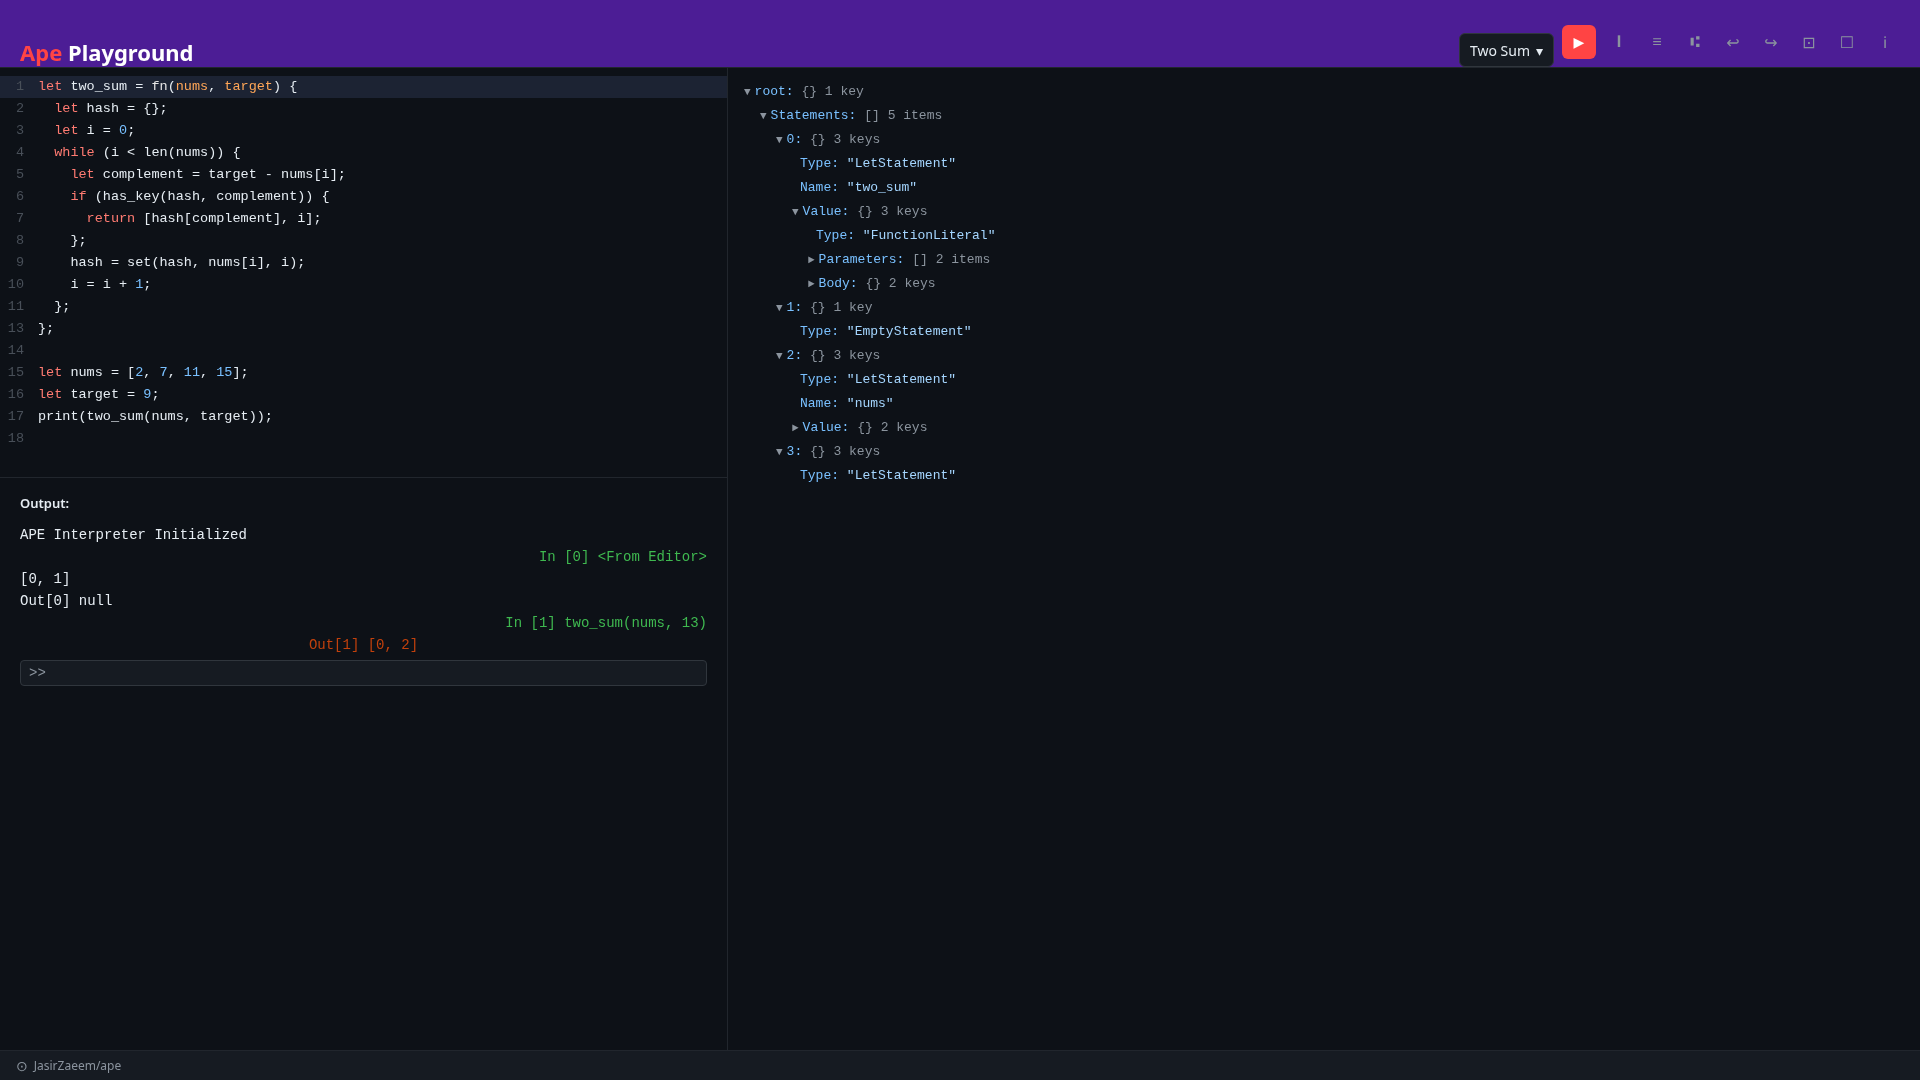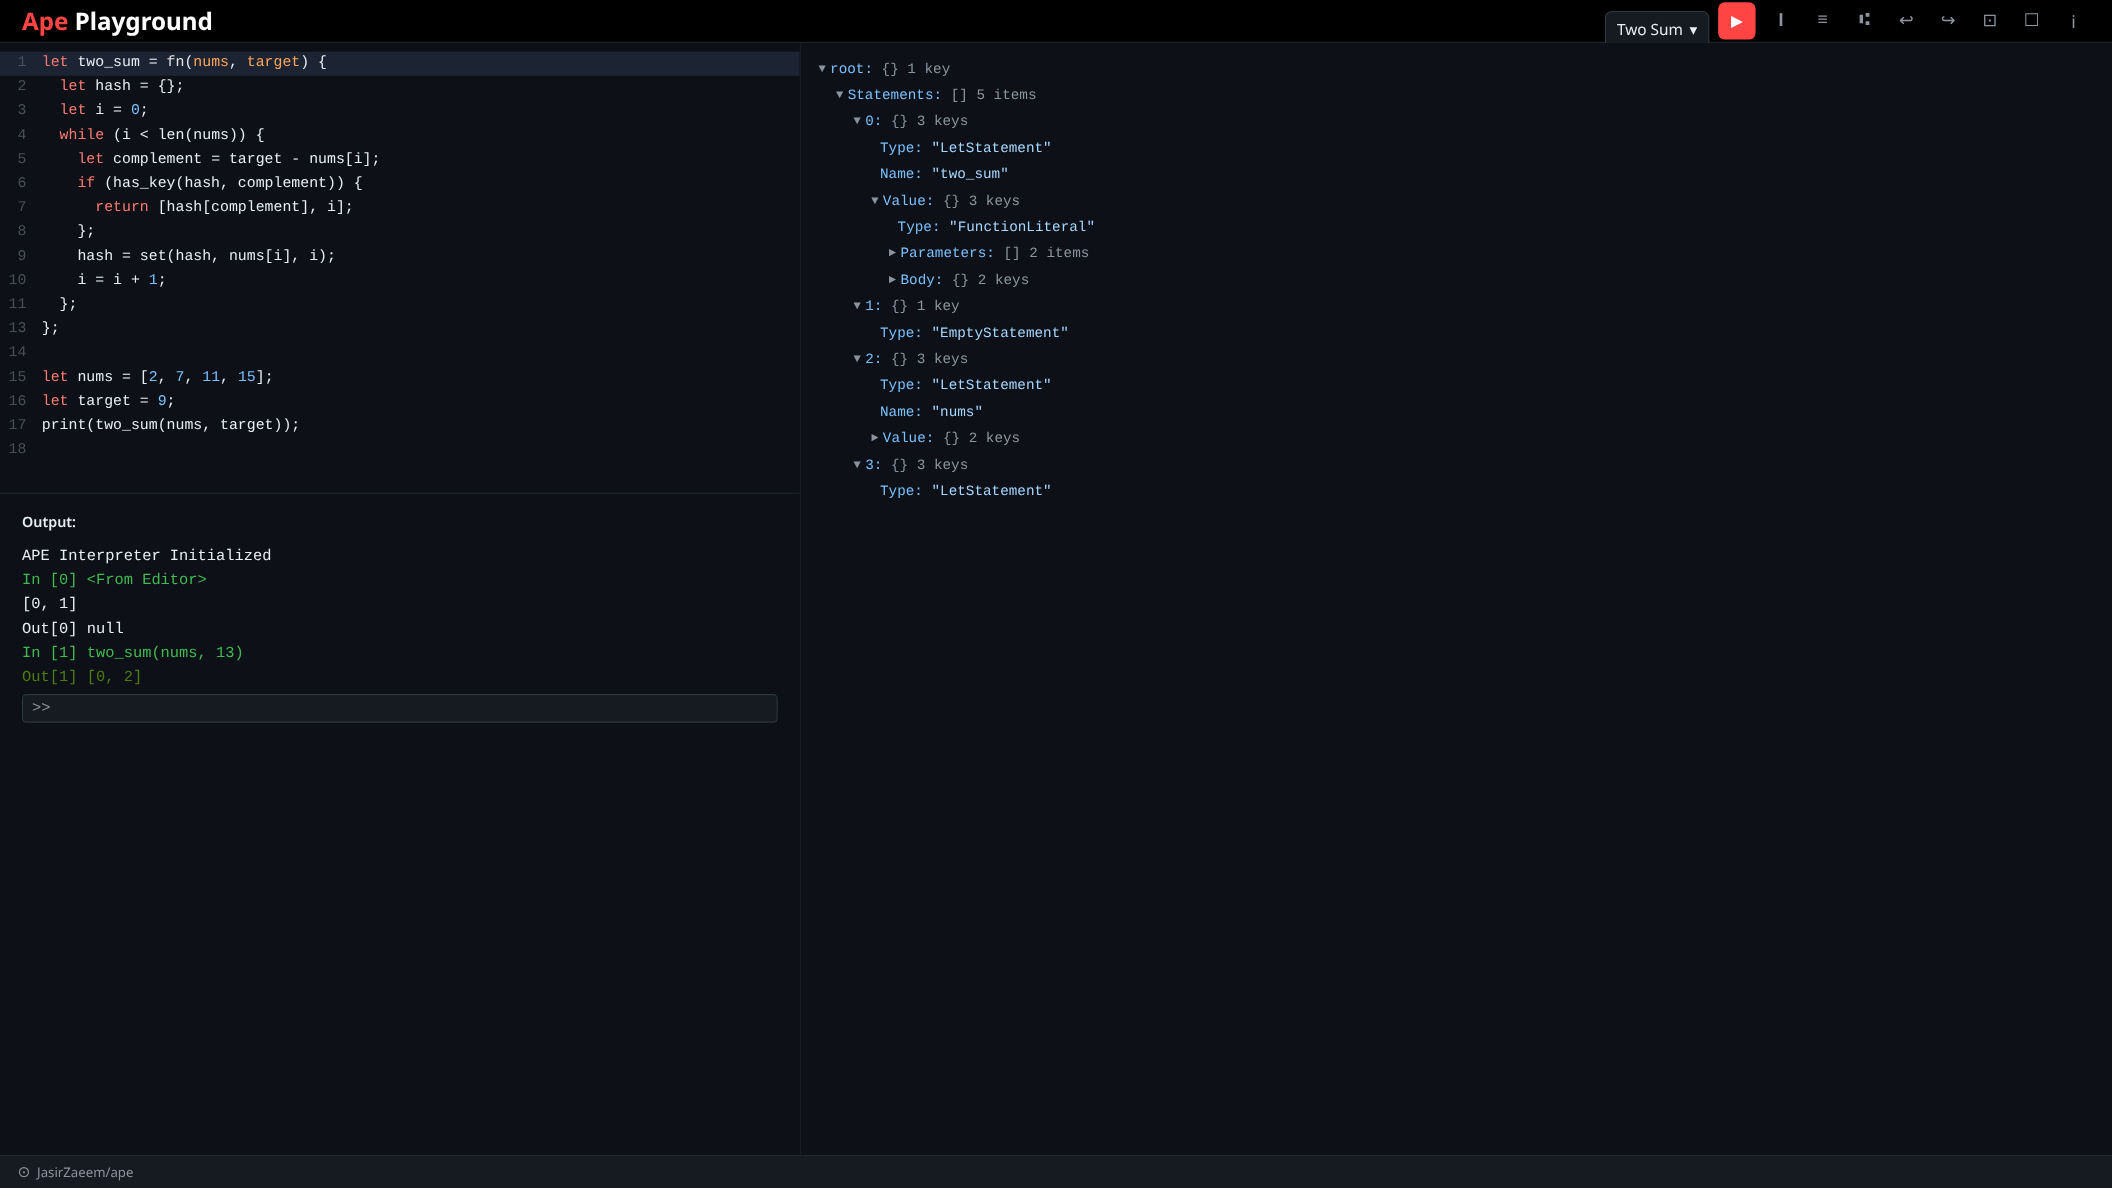--- a/index.html
+++ b/index.html
@@ -10,24 +10,24 @@
       height: 1080px;
       width: 1920px;
       overflow: hidden;
       display: flex;
       flex-direction: column;
     }
 
     
     .header {
       display: flex;
-      align-items: center;
-      background: #000000;
+      align-items: flex-end;
+      background: #4c1d95;
       padding: 0 20px;
-      height: 39px;
+      height: 68px;
       border-bottom: 1px solid #21262d;
       flex-shrink: 0;
     }
     .logo {
       font-size: 22px;
       font-weight: 700;
       margin-right: auto;
     }
     .logo-ape { color: #ff4444; }
     .logo-playground { color: #ffffff; }
@@ -144,22 +144,22 @@
       font-size: 14px;
     }
     .output-label {
       color: #e6edf3;
       font-family: 'Segoe UI', system-ui, sans-serif;
       font-size: 13px;
       font-weight: 600;
       margin-bottom: 12px;
     }
     .output-line { line-height: 22px; color: #e6edf3; }
-    .out-green { color: #3fb950; }
-    .out-blue { color: #4d7c0f; }
+    .out-green { color: #3fb950; text-align: right; }
+    .out-blue { color: #c2410c; text-align: center; }
     .out-white { color: #e6edf3; }
 
     .repl-input-line {
       display: flex;
       align-items: center;
       background: #161b22;
       border: 1px solid #30363d;
       border-radius: 4px;
       padding: 4px 8px;
       margin-top: 4px;

